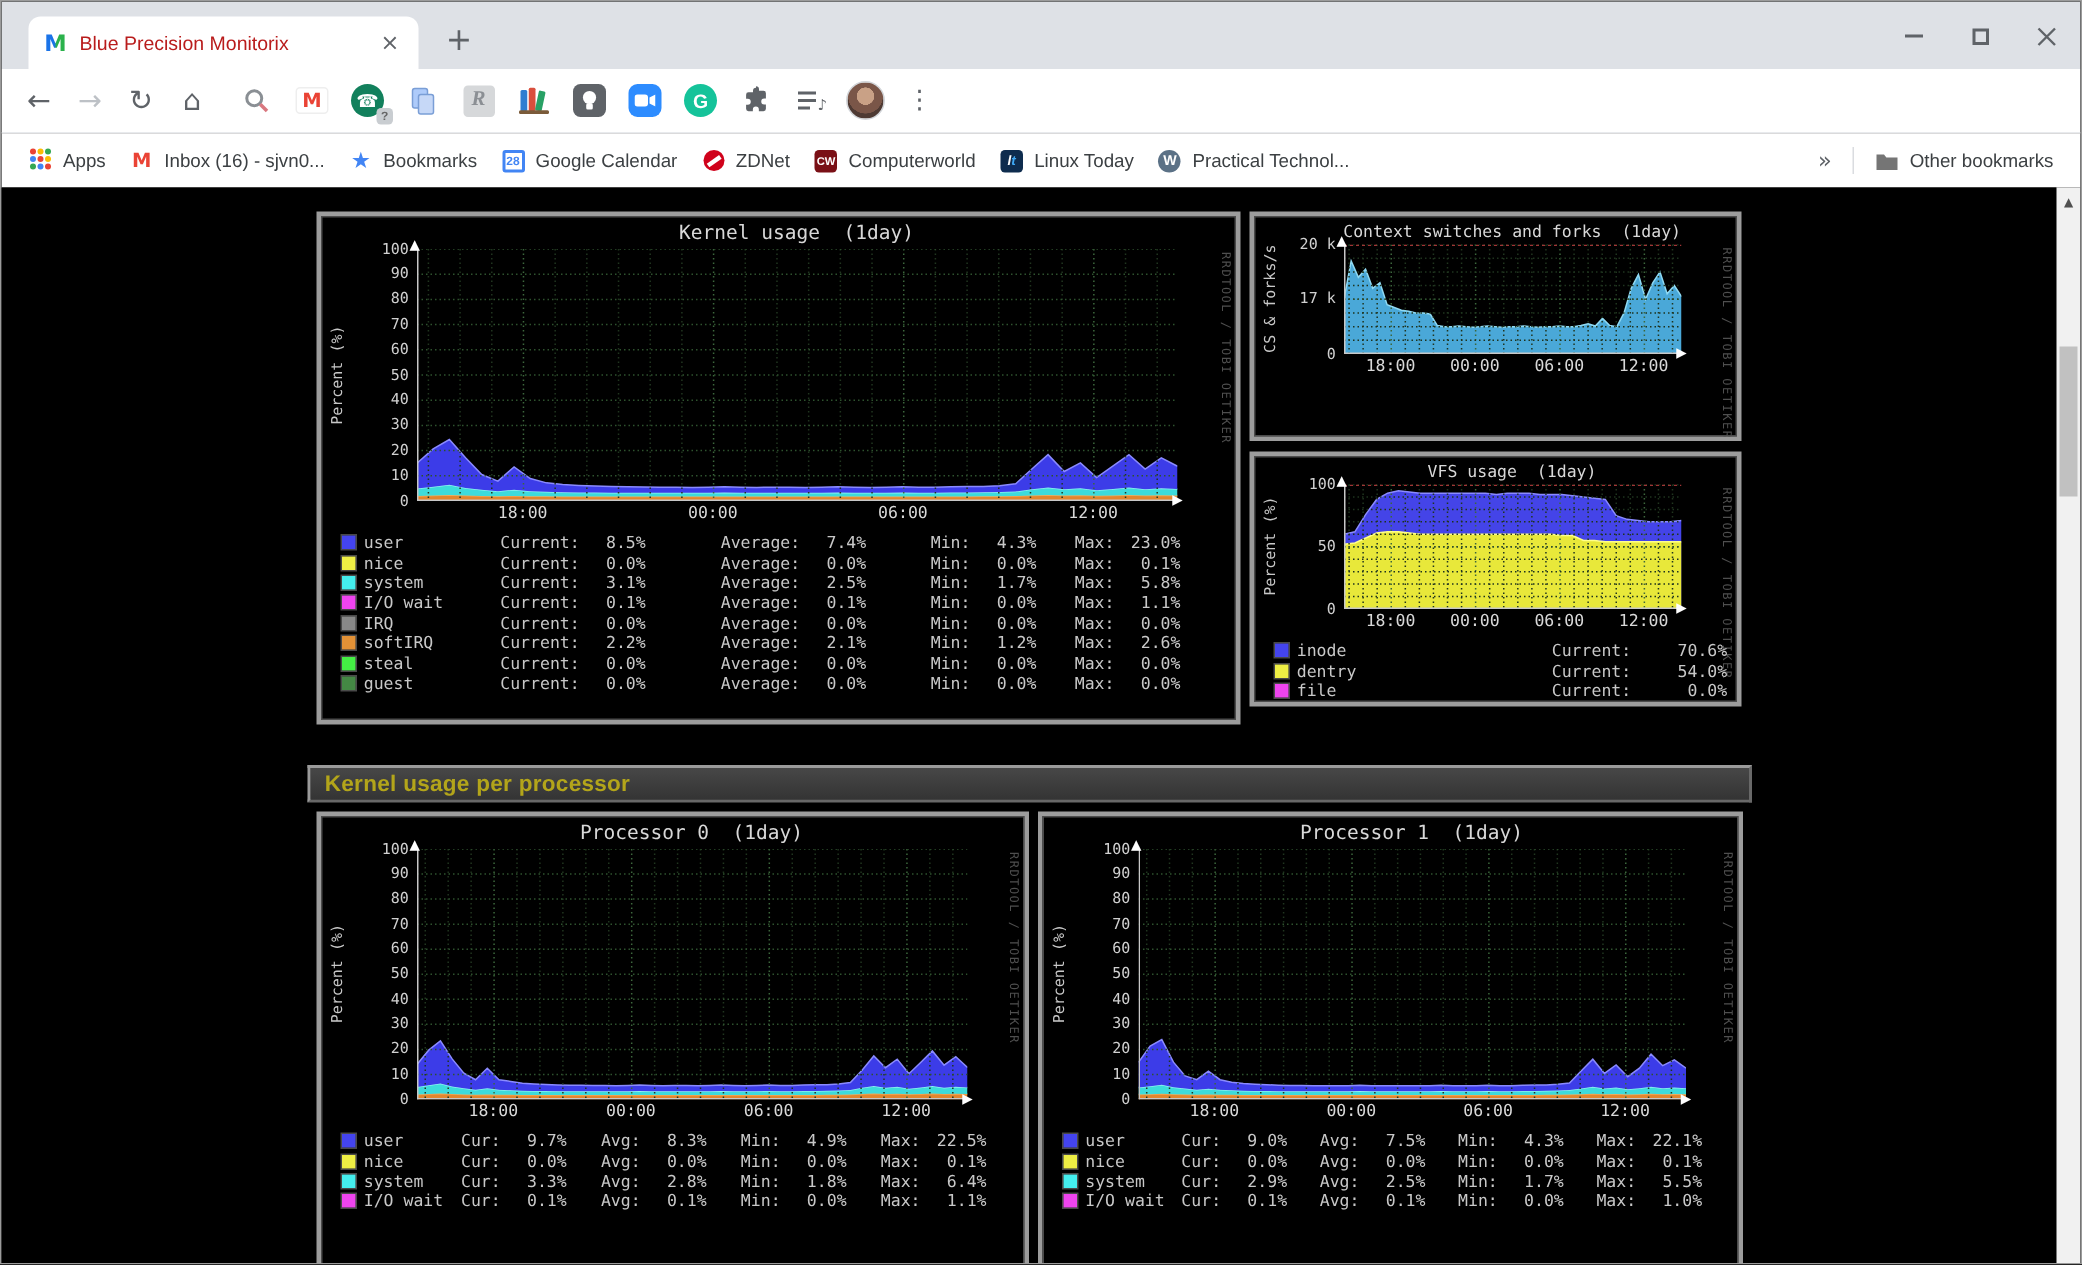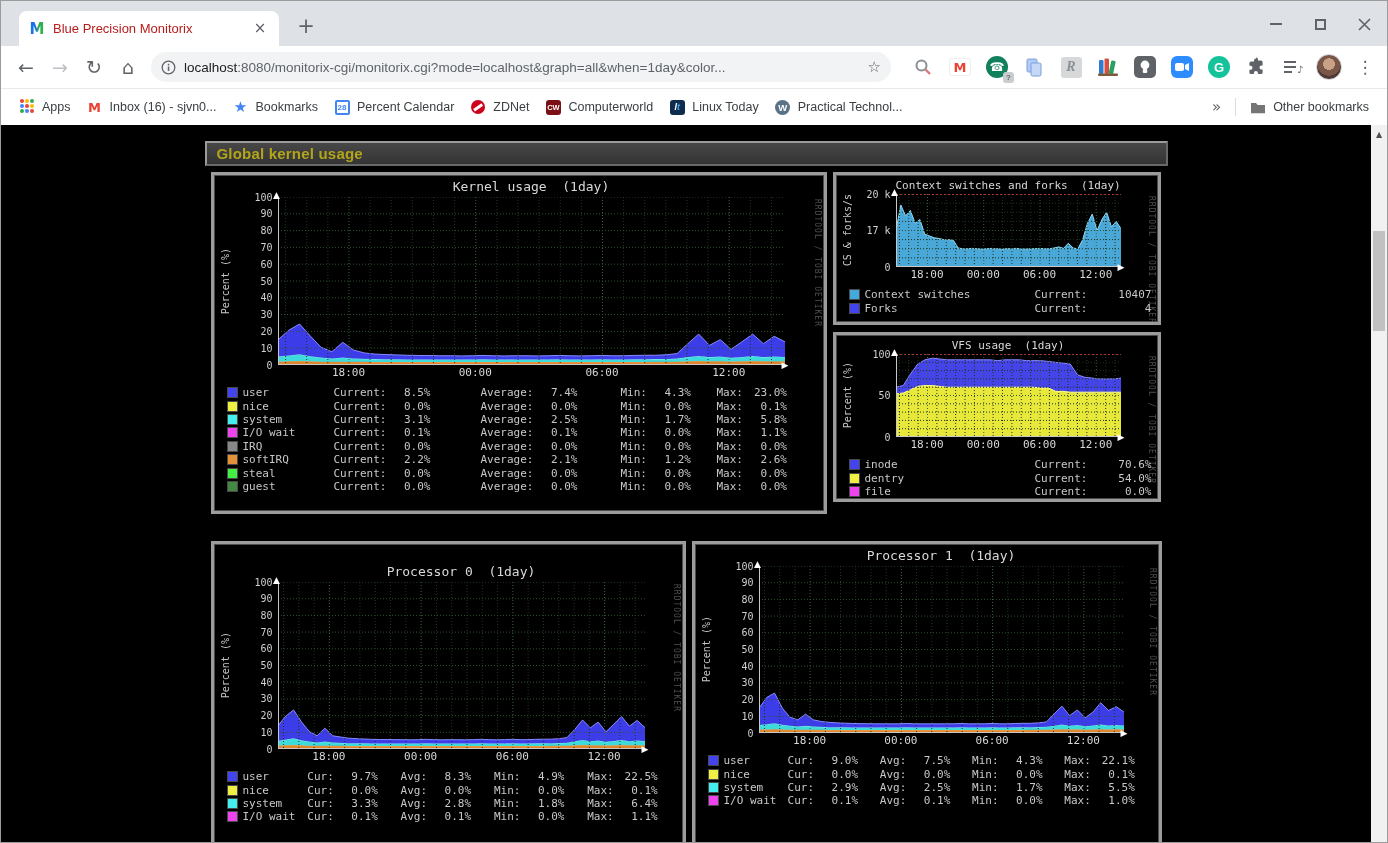--- a/index.html
+++ b/index.html
@@ -133,29 +133,20 @@
           </svg>
       </span>
     </div>
   </div>
 
   <div class="toolbar">
     <span class="navbtn">←</span>
     <span class="navbtn disabled">→</span>
     <span class="navbtn">↻</span>
     <span class="navbtn">⌂</span>
-    <div class="urlbar">
-      <svg width="15" height="15" style="margin-right:8px;flex:none">
-        <circle cx="7.5" cy="7.5" r="6.3" fill="none" stroke="#5f6368" stroke-width="1.3"></circle>
-        <rect x="6.8" y="6.5" width="1.5" height="4.4" fill="#5f6368"></rect>
-        <rect x="6.8" y="3.8" width="1.5" height="1.6" fill="#5f6368"></rect>
-      </svg>
-      <span class="urltext"><b class="url-host" style="font-weight:normal">localhost</b><span class="url-rest">:8080/monitorix-cgi/monitorix.cgi?mode=localhost&amp;graph=all&amp;when=1day&amp;color...</span></span>
-      <span class="urlstar">☆</span>
-    </div>
     <div class="extrow">
       <span class="ext">
         <svg width="20" height="20">
             <circle cx="8.5" cy="8.5" r="5" fill="none" stroke="#8a8f94" stroke-width="2"></circle>
             <line x1="12.5" y1="12.5" x2="17" y2="17" stroke="#d9777f" stroke-width="2.4"></line>
           </svg>
       </span>
       <span class="ext">
           <span class="sq" style="width:22px;height:18px;background:#fff;border:1px solid #eee">
             <span class="gmail-m">M</span>
@@ -239,21 +230,21 @@
       <span>Inbox (16) - sjvn0...</span>
     </div>
     <div class="bm">
       <span class="bm-ico star-blue">★</span>
       <span>Bookmarks</span>
     </div>
     <div class="bm">
       <span class="bm-ico">
           <span class="cal">28</span>
         </span>
-      <span>Percent Calendar</span>
+      <span>Google Calendar</span>
     </div>
     <div class="bm">
       <span class="bm-ico">
           <span class="zdnet">
             <i></i>
           </span>
         </span>
       <span>ZDNet</span>
     </div>
     <div class="bm">
@@ -286,21 +277,20 @@
             <path d="M1,2 h5 l1.6,2 H15 v8.3 H1 Z" fill="#757575"></path>
           </svg>
       </span>
       <span>Other bookmarks</span>
     </div>
   </div>
 
   <div class="content">
 
     <div class="section sec1">
-      <div class="sec-header">Global kernel usage</div>
       <div class="graphrow">
         <div class="gbox" style="width:616px;height:342px">
           <div class="graph">
               <div class="g-title" style="margin-left: 60px; width: 507px;">Kernel usage  (1day)</div>
               <div class="g-main">
                 <div class="g-ylabel" style="height: 168px;">
                   <span>Percent (%)</span>
                 </div>
                 <div class="g-yticks" style="height: 168px;">
                   <span style="top: 162.5px;">0</span>
@@ -442,24 +432,20 @@
                     <span class="arrow-up">▲</span>
                     <span class="arrow-right" style="top: 68px;">▶</span>
                     <div class="g-xticks">
                       <span style="left: 14%;">18:00</span>
                       <span style="left: 39%;">00:00</span>
                       <span style="left: 64%;">06:00</span>
                       <span style="left: 89%;">12:00</span>
                     </div>
                   </div>
                   <div class="g-watermark" style="height: 73px;">RRDTOOL / TOBI OETIKER</div>
-                </div>
-                <div class="g-legend leg-wide">
-                  <div class="lrow"><span class="sw" style="background: rgb(68, 170, 221);"></span><span class="lname">Context switches</span><span class="stat"><span>Current:</span><span class="sv">10407</span></span></div>
-                  <div class="lrow"><span class="sw" style="background: rgb(68, 68, 238);"></span><span class="lname">Forks</span><span class="stat"><span>Current:</span><span class="sv">4</span></span></div>
                 </div>
               </div>
           </div>
           <div class="gbox" style="width:328px;height:170px">
             <div class="graph sm">
                 <div class="g-title" style="margin-left: 56px; width: 225px;">VFS usage  (1day)</div>
                 <div class="g-main">
                   <div class="g-ylabel" style="height: 83px;">
                     <span>Percent (%)</span>
                   </div>
@@ -531,24 +517,25 @@
                   <div class="lrow"><span class="sw" style="background: rgb(238, 238, 68);"></span><span class="lname">dentry</span><span class="stat"><span>Current:</span><span class="sv">54.0%</span></span></div>
                   <div class="lrow"><span class="sw" style="background: rgb(238, 68, 238);"></span><span class="lname">file</span><span class="stat"><span>Current:</span><span class="sv">0.0%</span></span></div>
                 </div>
               </div>
           </div>
         </div>
       </div>
     </div>
 
     <div class="section sec2">
+      <div class="sec-header">Kernel usage per processor</div>
       <div class="graphrow">
         <div class="gbox" style="width:475px;height:342px">
           <div class="graph">
-              <div class="g-title" style="margin-left: 60px; width: 367px; margin-top: 16px;">Processor 0  (1day)</div>
+              <div class="g-title" style="margin-left: 60px; width: 367px;">Processor 0  (1day)</div>
               <div class="g-main">
                 <div class="g-ylabel" style="height: 167px;">
                   <span>Percent (%)</span>
                 </div>
                 <div class="g-yticks" style="height: 167px;">
                   <span style="top: 161.5px;">0</span>
                   <span style="top: 144.8px;">10</span>
                   <span style="top: 128.1px;">20</span>
                   <span style="top: 111.4px;">30</span>
                   <span style="top: 94.7px;">40</span>

